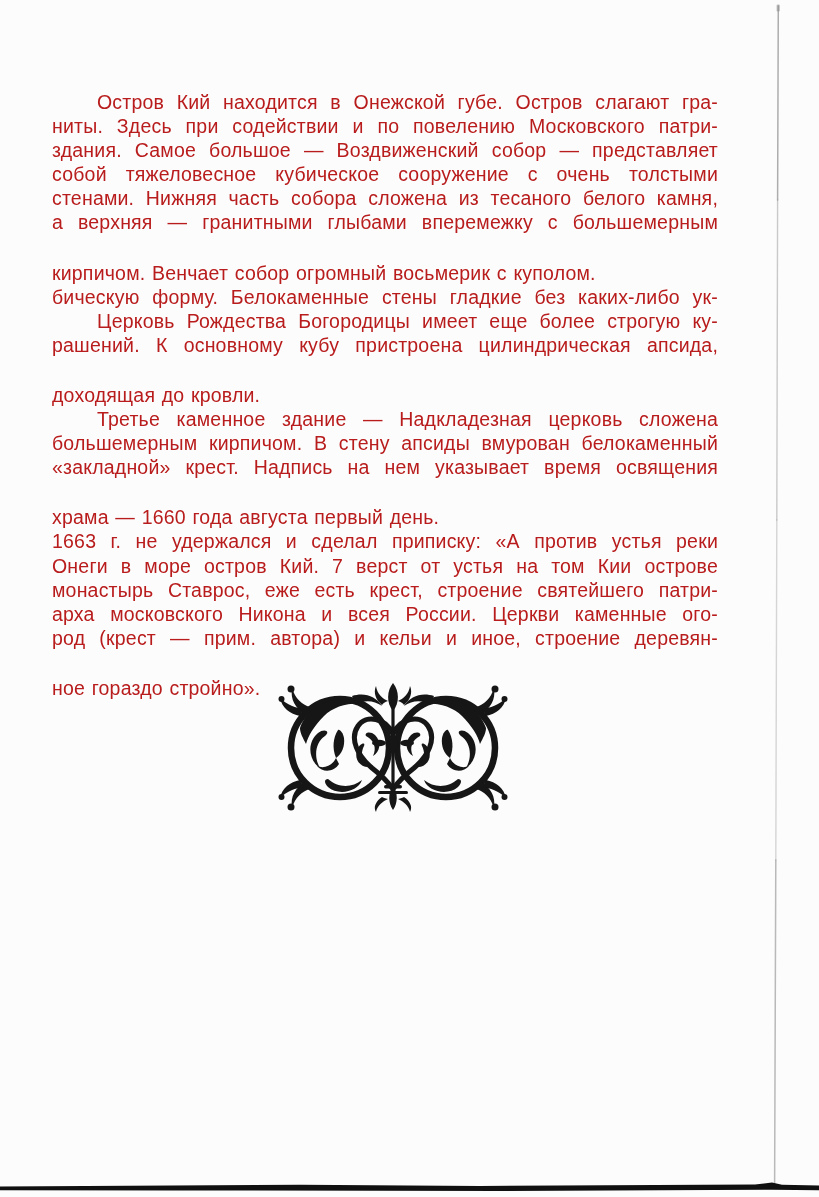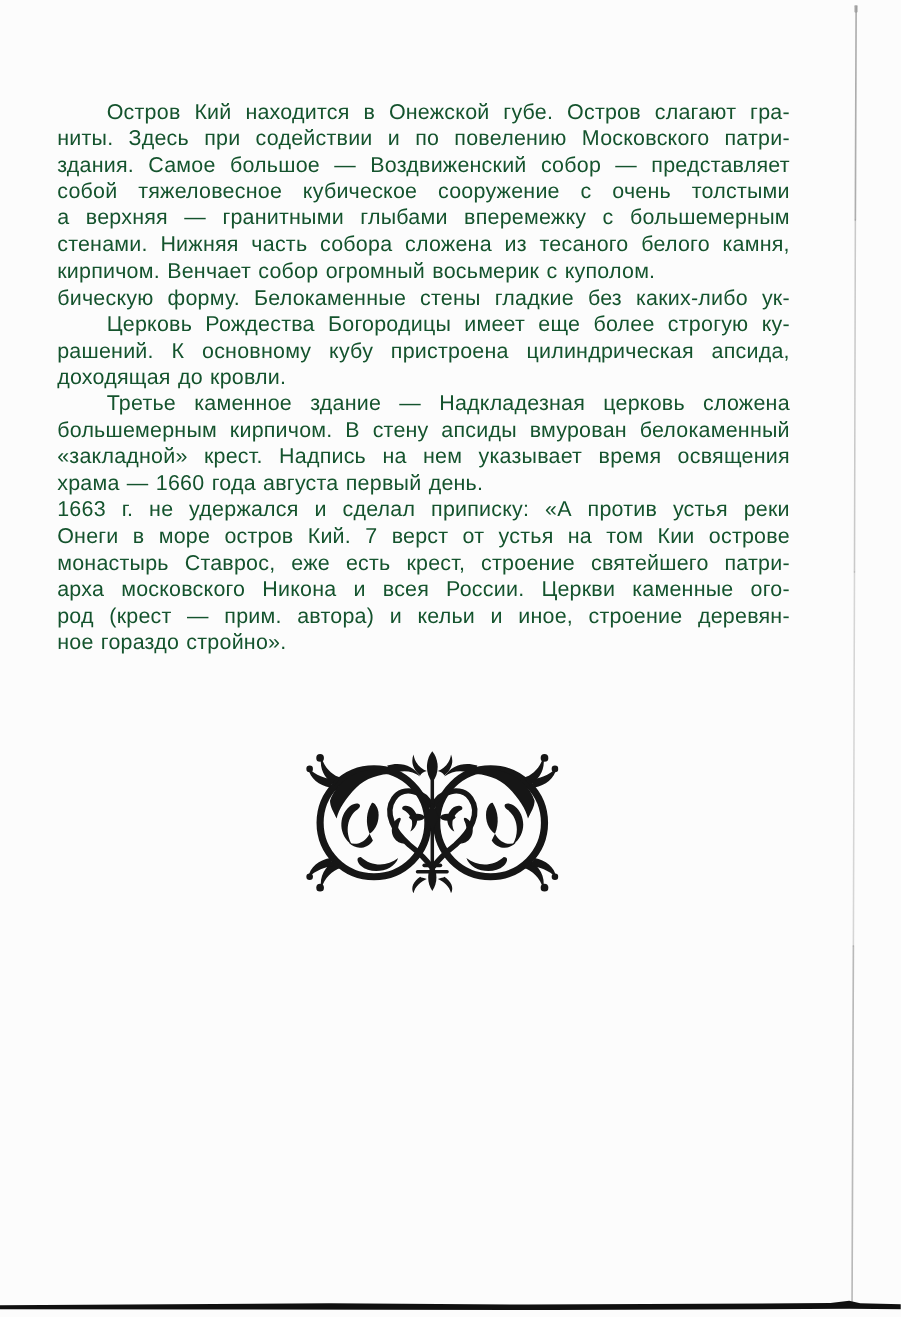--- a/index.html
+++ b/index.html
@@ -24,21 +24,21 @@
     letter-spacing: 0.2px;
     word-spacing: 1px;
   }
   .paragraph { margin: 0; padding: 0; }
   .line {
     text-align: justify;
     text-align-last: justify;
     white-space: normal;
   }
   .line.indent { padding-left: 45px; }
-  .line.para-end { text-align-last: left; }
+  .line.para-end { text-align-last: left; margin-top: 26px; }
   .ornament {
     position: absolute;
     left: 278px;
     top: 682px;
     width: 230px;
     height: 131px;
   }
   .ornament svg { display: block; width: 100%; height: 100%; }
   .artifacts {
     position: absolute;
@@ -46,28 +46,28 @@
     width: 819px;
     height: 1197px;
     pointer-events: none;
   }
 </style>
 </head>
 <body style="background: rgb(252, 252, 252);">
 
 <div class="page">
 
-  <div class="text-block" style="color: #14532d;">
+  <div class="text-block" style="color: #b91c1c;">
       <div class="paragraph">
         <div class="line indent">Остров Кий находится в Онежской губе. Остров слагают гра-</div>
         <div class="line">ниты. Здесь при содействии и по повелению Московского патри-</div>
         <div class="line">здания. Самое большое — Воздвиженский собор — представляет</div>
         <div class="line">собой тяжеловесное кубическое сооружение с очень толстыми</div>
+        <div class="line">стенами. Нижняя часть собора сложена из тесаного белого камня,</div>
         <div class="line">а верхняя — гранитными глыбами вперемежку с большемерным</div>
-        <div class="line">стенами. Нижняя часть собора сложена из тесаного белого камня,</div>
         <div class="line para-end">кирпичом. Венчает собор огромный восьмерик с куполом.</div>
       </div>
       <div class="paragraph">
         <div class="line">бическую форму. Белокаменные стены гладкие без каких-либо ук-</div>
         <div class="line indent">Церковь Рождества Богородицы имеет еще более строгую ку-</div>
         <div class="line">рашений. К основному кубу пристроена цилиндрическая апсида,</div>
         <div class="line para-end">доходящая до кровли.</div>
       </div>
       <div class="paragraph">
         <div class="line indent">Третье каменное здание — Надкладезная церковь сложена</div>

